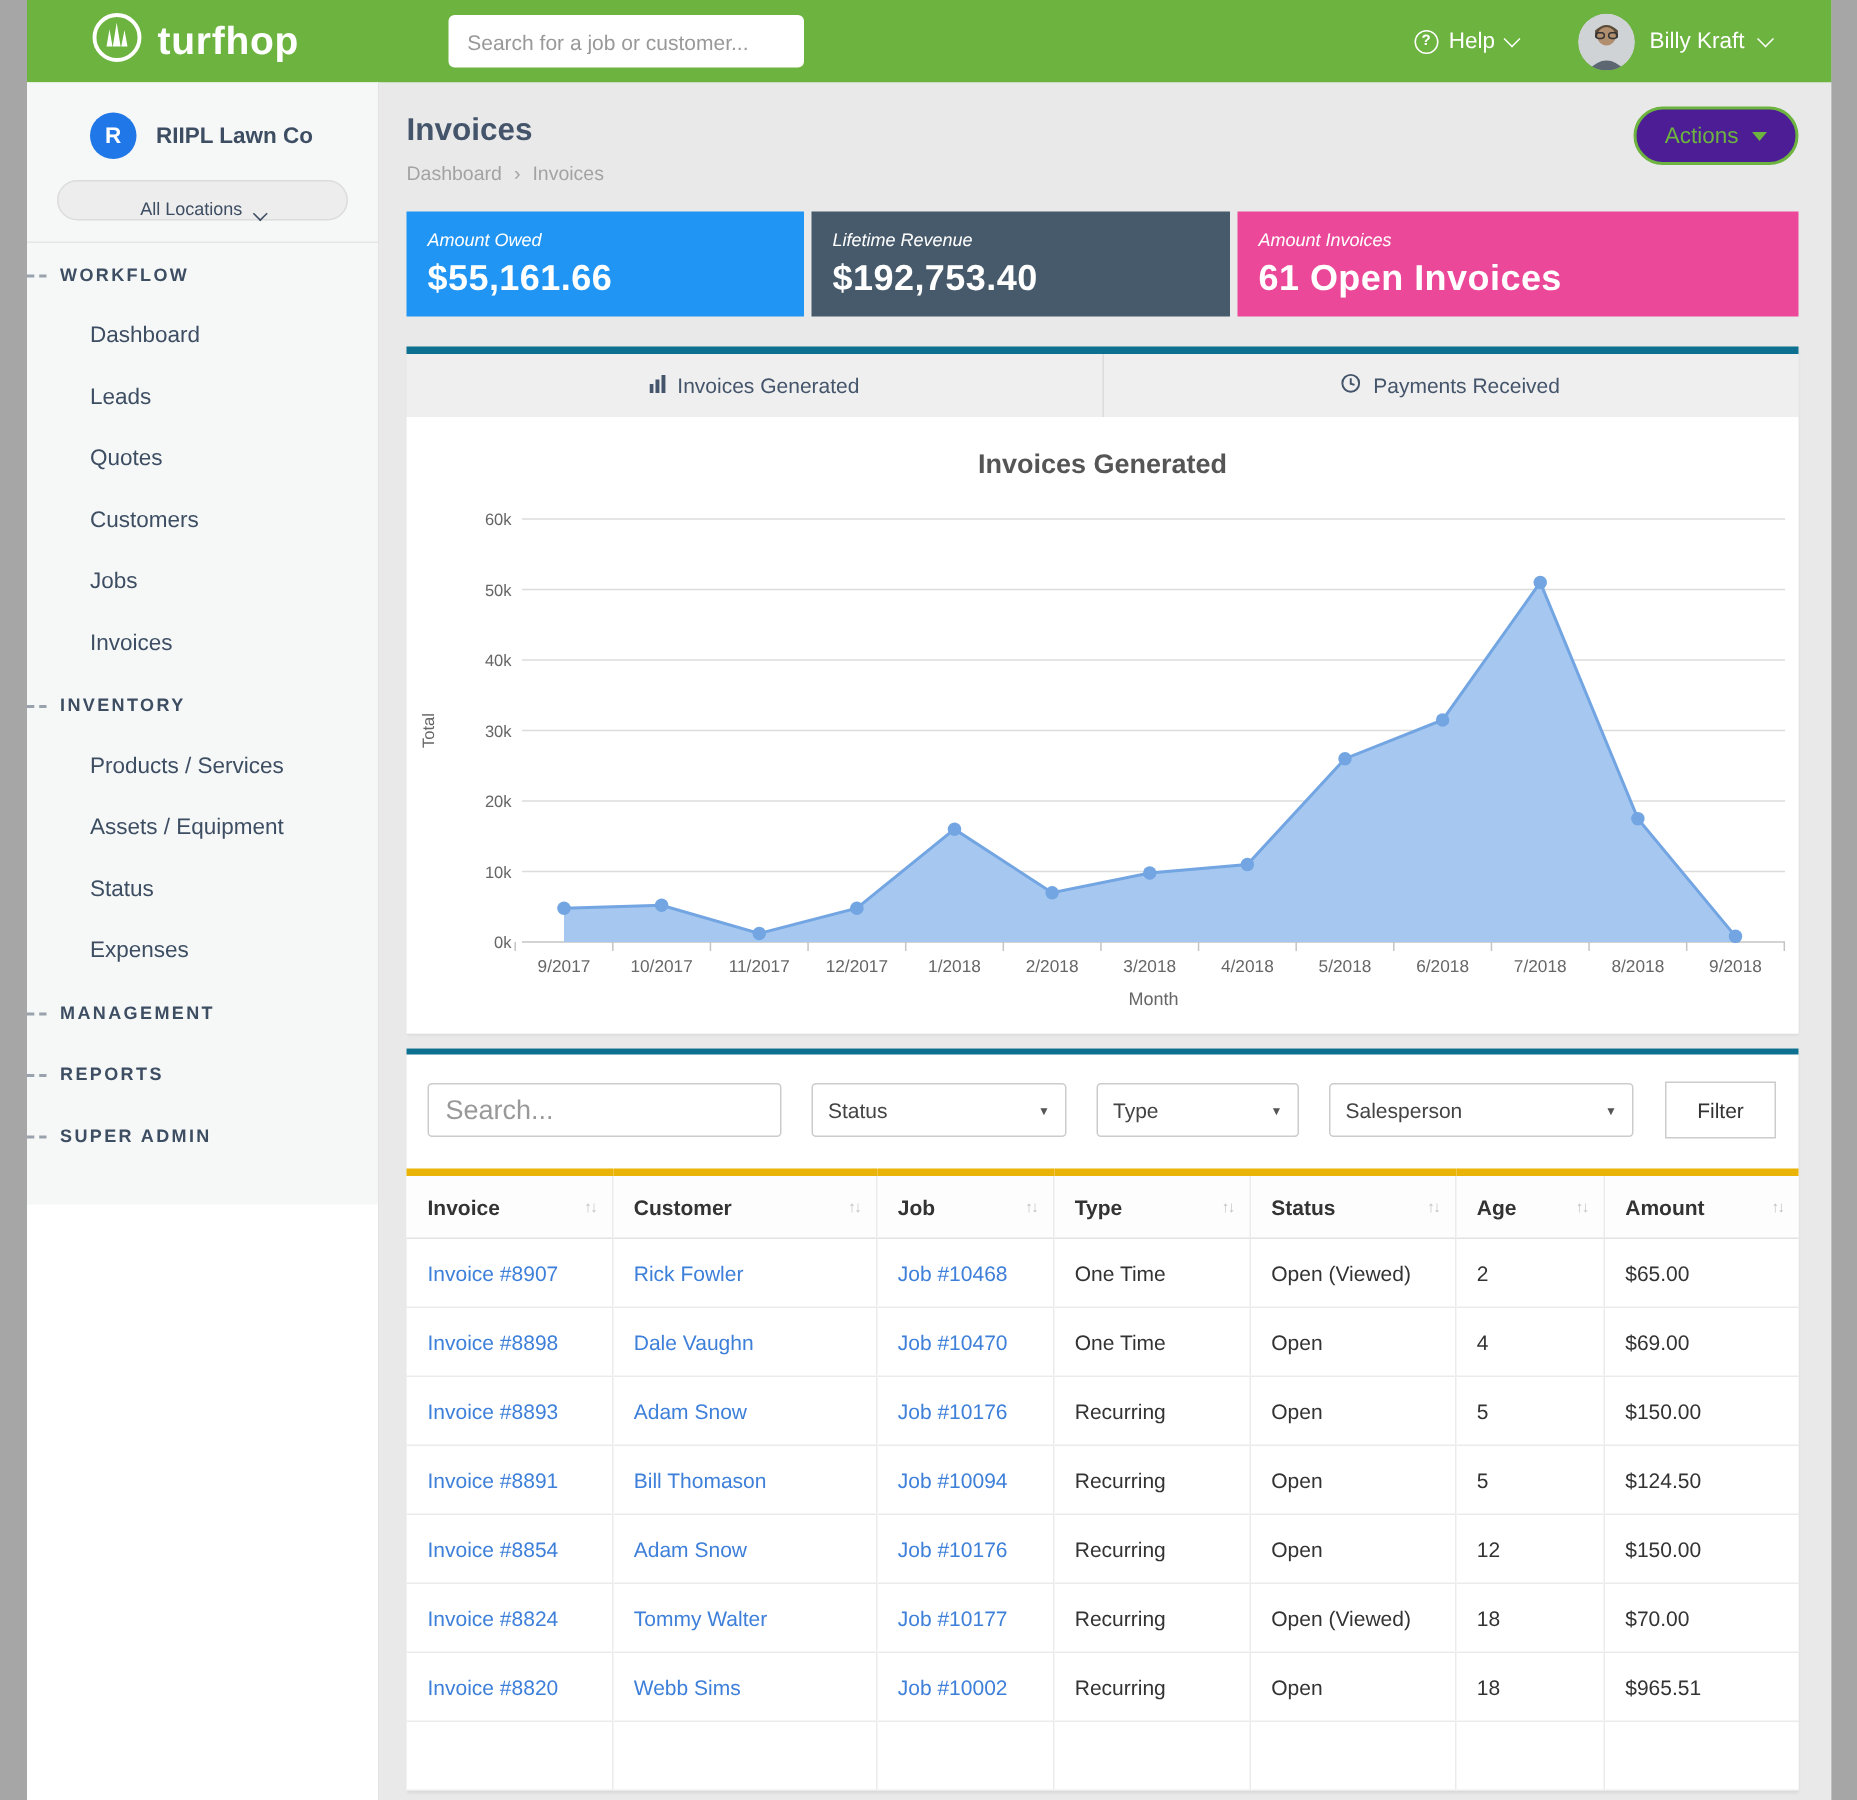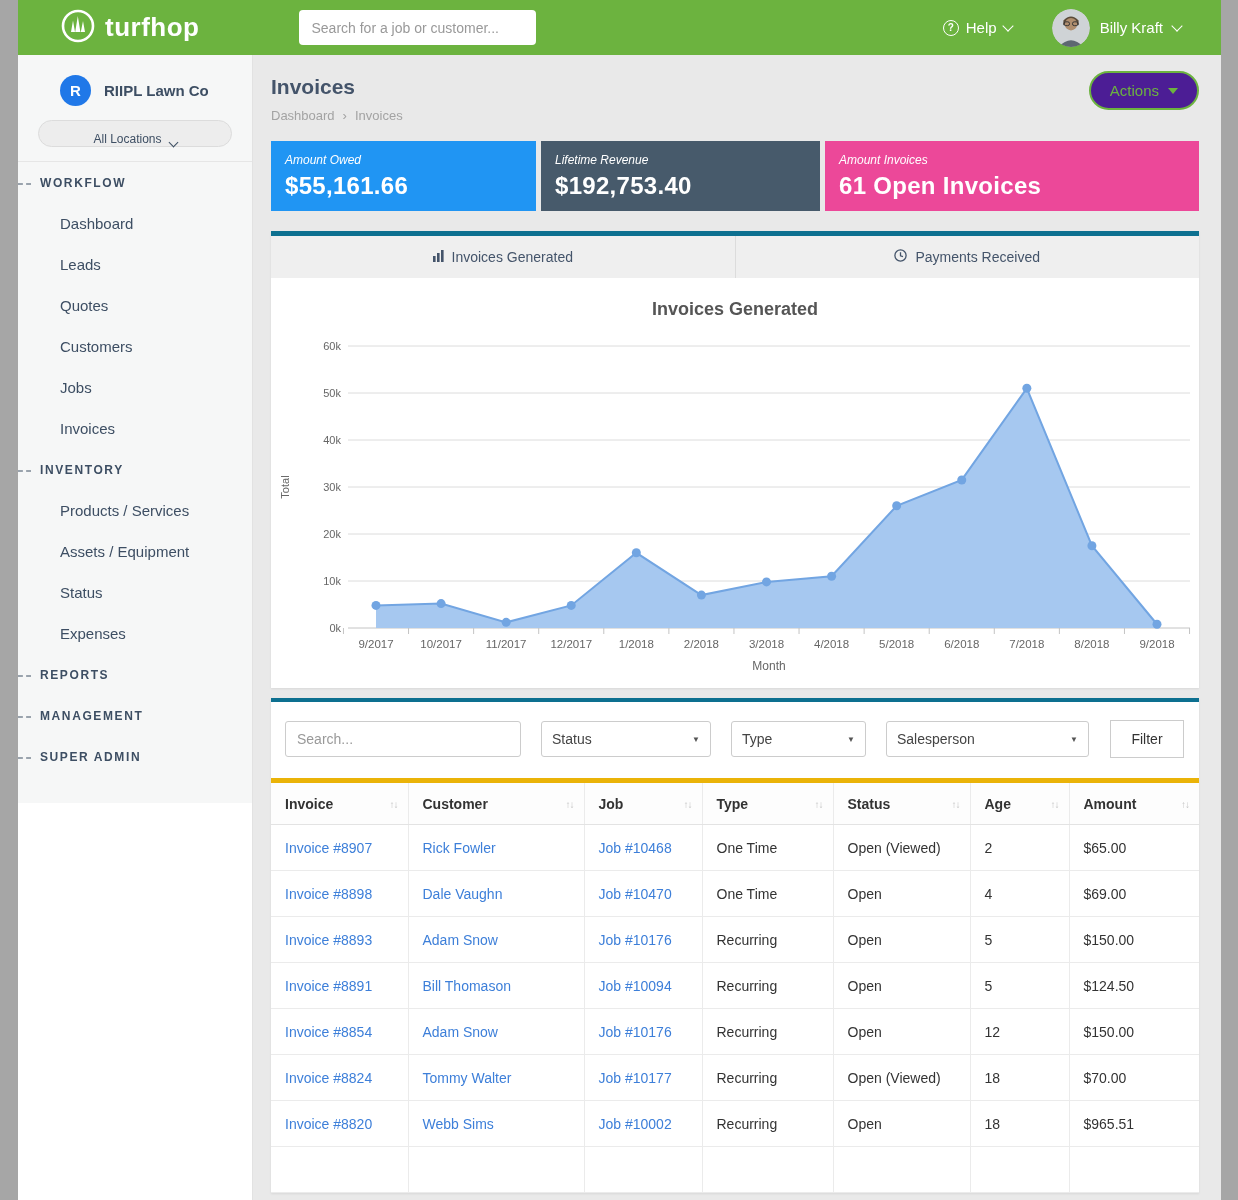--- a/index.html
+++ b/index.html
@@ -68,21 +68,21 @@
   .tab { flex:1; display:flex; align-items:center; justify-content:center; gap:8px;
     color:#44546a; font-size:14px; cursor:pointer; }
   .tab + .tab { border-left:1px solid #dcdcdc; }
   .chart-body { background:#fff; padding-bottom:6px; }
   .chart-title { text-align:center; color:#555; font-size:18px; font-weight:bold; padding:21px 0 6px 0; }
 
   .filter-panel { margin-top:10px; border-top:4px solid #0d7090; background:#fff;
     box-shadow:0 1px 2px rgba(0,0,0,.08); }
   .filter-row { display:flex; gap:20px; padding:18px 15px 20px 14px; align-items:center; }
   .f-search { width:236px; height:36px; border:1px solid #ccc; border-radius:3px; padding:0 11px;
-    font-size:14px; color:#444; outline:none; font-family:inherit; }
+    font-size:18px; color:#444; outline:none; font-family:inherit; }
   .f-search::placeholder { color:#999; }
   .f-select { height:36px; border:1px solid #ccc; border-radius:3px; display:flex; align-items:center;
     justify-content:space-between; padding:0 10px; font-size:14px; color:#444; cursor:pointer; background:#fff; }
   .f-sel-status { width:170px; } .f-sel-type { width:135px; } .f-sel-sales { width:203px; }
   .caret { font-size:8px; color:#555; }
   .filter-btn { margin-left:auto; width:74px; height:38px; background:#fff; border:1px solid #ccc;
     border-radius:0; font-size:14px; color:#333; cursor:pointer; font-family:inherit; }
 
   table.inv { width:100%; border-collapse:collapse; table-layout:fixed; }
   table.inv th { height:44px; text-align:left; padding-left:14px; font-size:14px; color:#333;
@@ -155,22 +155,22 @@
               <div class="sb-item">Leads</div>
               <div class="sb-item">Quotes</div>
               <div class="sb-item">Customers</div>
               <div class="sb-item">Jobs</div>
               <div class="sb-item">Invoices</div>
               <div class="sb-section-heading"><span class="sb-dash"></span>INVENTORY</div>
               <div class="sb-item">Products / Services</div>
               <div class="sb-item">Assets / Equipment</div>
               <div class="sb-item">Status</div>
               <div class="sb-item">Expenses</div>
+              <div class="sb-section-heading"><span class="sb-dash"></span>MANAGEMENT</div>
               <div class="sb-section-heading"><span class="sb-dash"></span>REPORTS</div>
-              <div class="sb-section-heading"><span class="sb-dash"></span>MANAGEMENT</div>
               <div class="sb-section-heading"><span class="sb-dash"></span>SUPER ADMIN</div>
             </nav>
         </div>
       </div>
 
       <div class="content">
 
         <div class="page-head">
           <div class="page-title">Invoices</div>
           <div class="breadcrumb">

